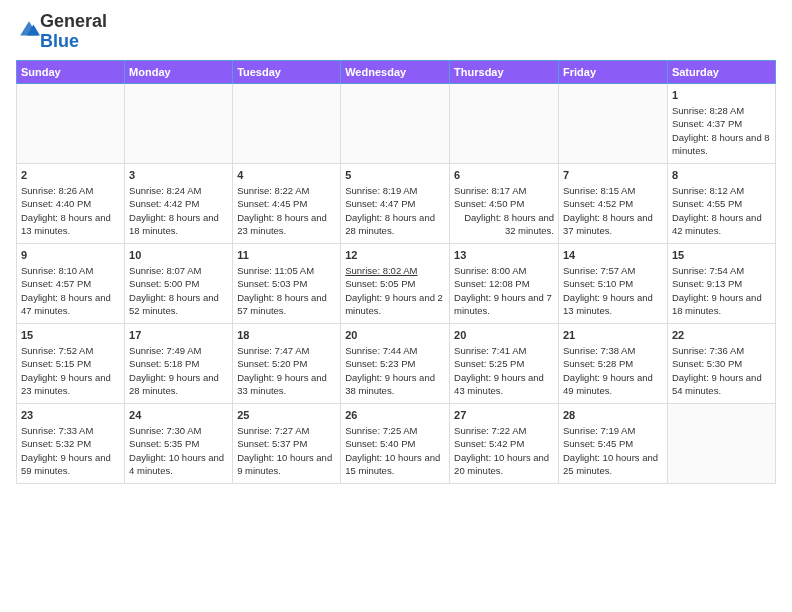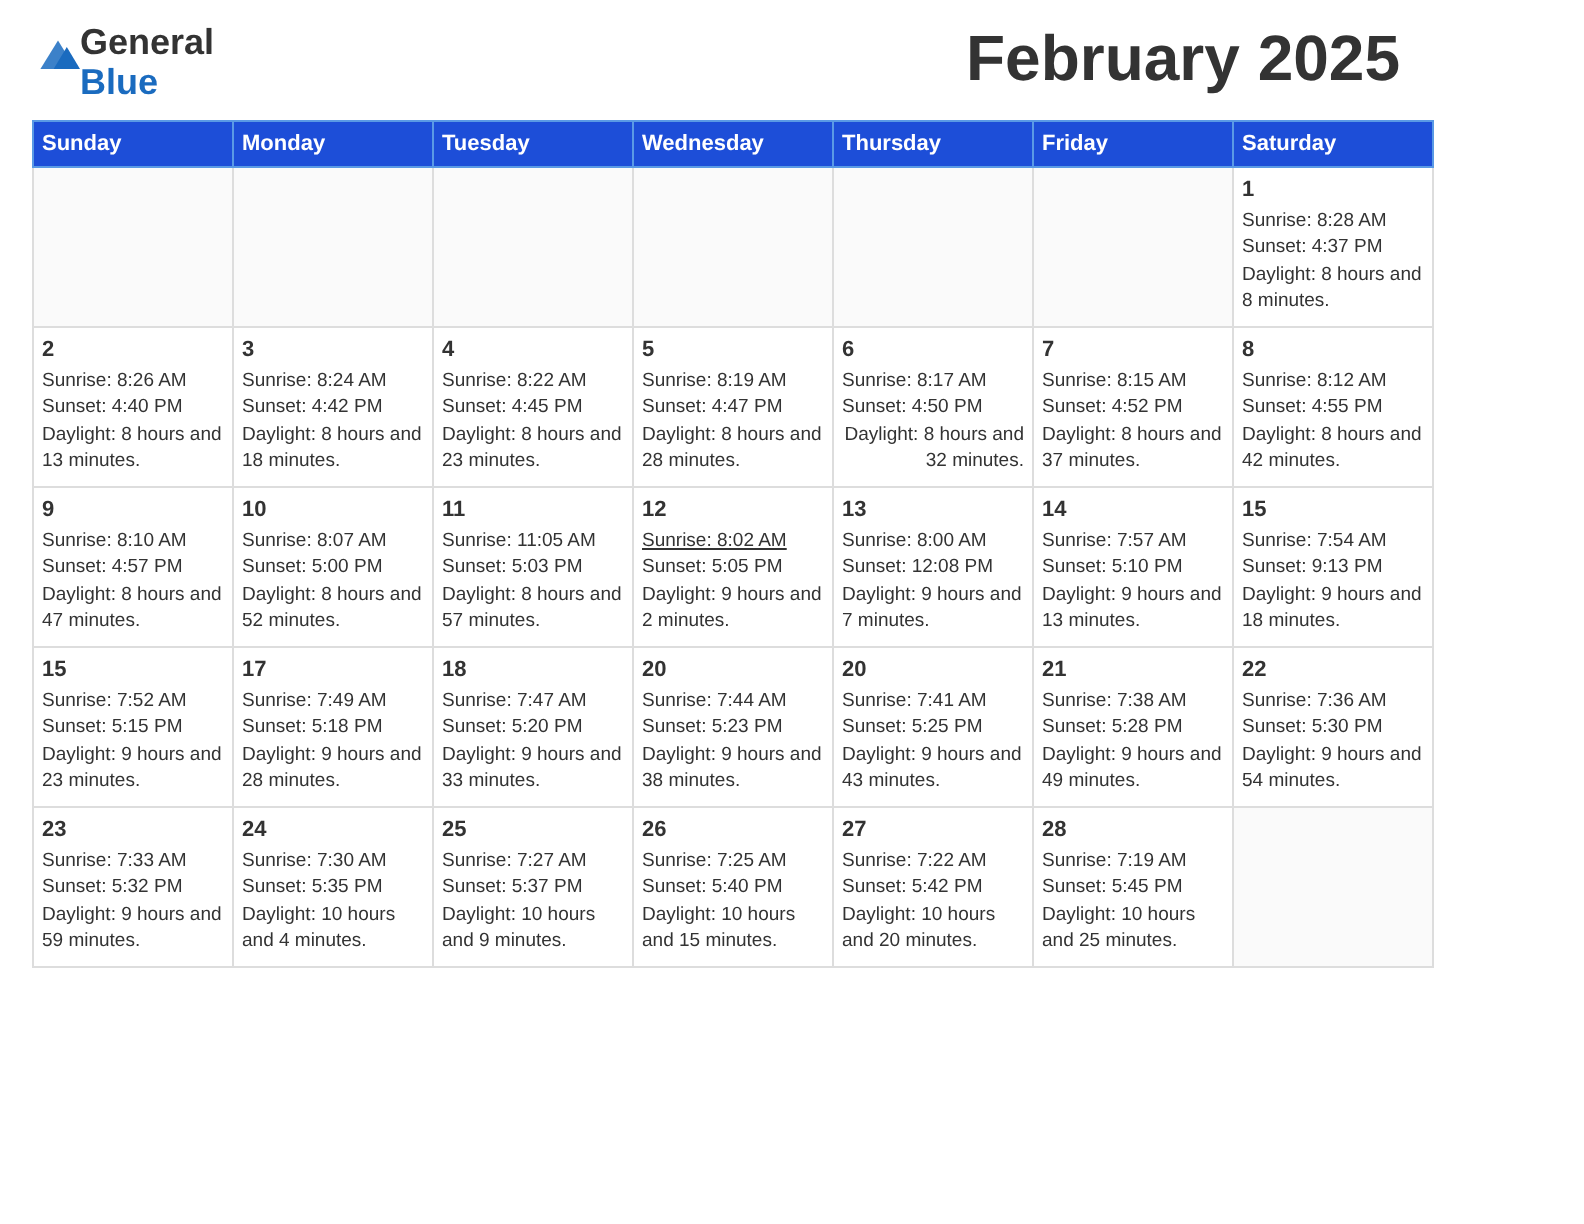--- a/index.html
+++ b/index.html
@@ -4,21 +4,21 @@
   <style>
     * { margin: 0; padding: 0; box-sizing: border-box; }
     body {
       font-family: Arial, sans-serif;
       background: #fff;
       width: 792px;
       height: 612px;
       overflow: hidden;
     }
     .container {
-      width: 716px;
+      width: 792px;
       padding: 12px 16px 8px 16px;
     }
     .header-top {
       display: flex;
       align-items: flex-start;
       justify-content: space-between;
     }
     .logo {
       display: flex;
       align-items: center;
@@ -52,21 +52,21 @@
       font-size: 14px;
       color: #555;
     }
     .calendar {
       width: 100%;
       border-collapse: collapse;
       margin-top: 8px;
       font-size: 10px;
     }
     .calendar thead tr {
-      background-color: #1d4ed8;
+      background-color: #8b5cf6;
     }
     .calendar thead th {
       color: #fff;
       padding: 5px 4px;
       text-align: left;
       font-size: 11px;
       font-weight: bold;
       border: 1px solid #5a9ae5;
     }
     .calendar tbody tr {
@@ -103,21 +103,20 @@
           <polygon points="20,4 36,30 4,30" fill="#1a6bbf" opacity="0.85"></polygon>
           <polygon points="28,10 40,30 16,30" fill="#1a6bbf"></polygon>
         </svg>
       </div>
       <div class="logo-text">
         <span class="logo-general">General</span><br>
         <span class="logo-blue">Blue</span>
       </div>
     </div>
     <div class="title-section">
-      <div class="month-title">February 2025</div>
     </div>
   </div>
 
   <table class="calendar">
     <thead>
       <tr>
       <th>Sunday</th>
           <th>Monday</th>
           <th>Tuesday</th>
           <th>Wednesday</th>

